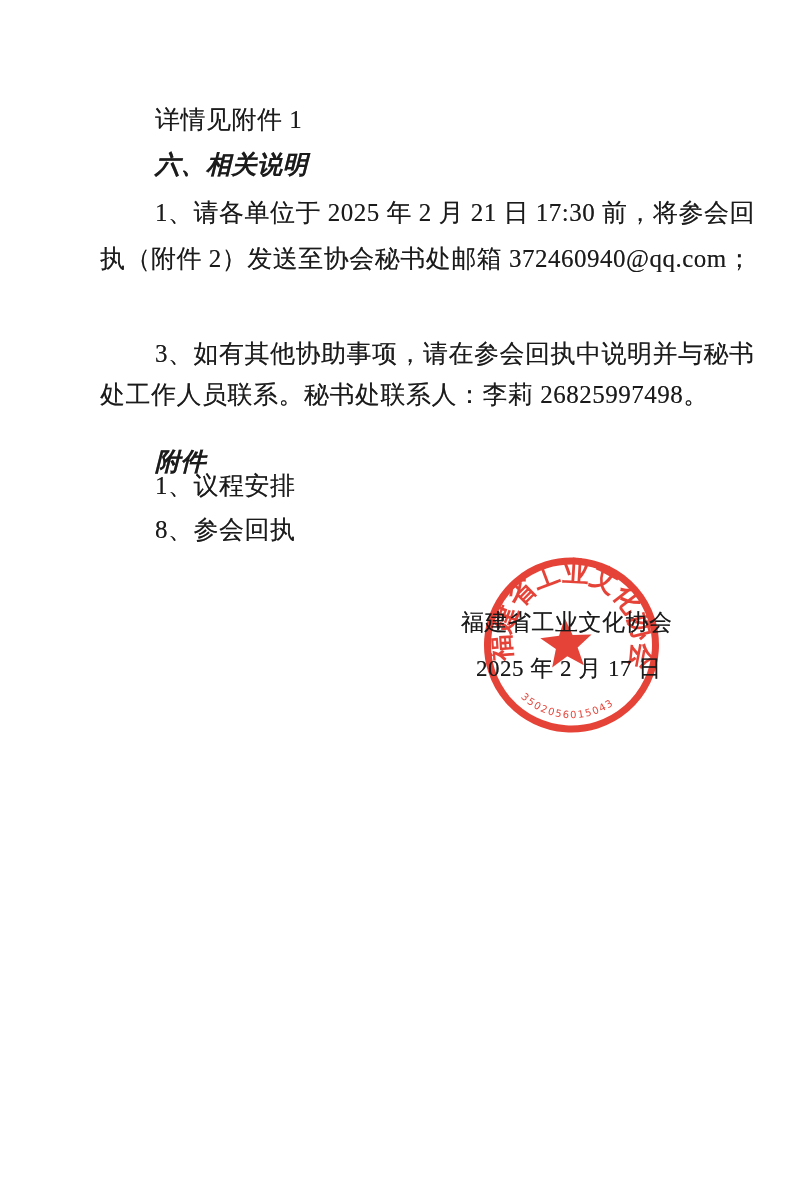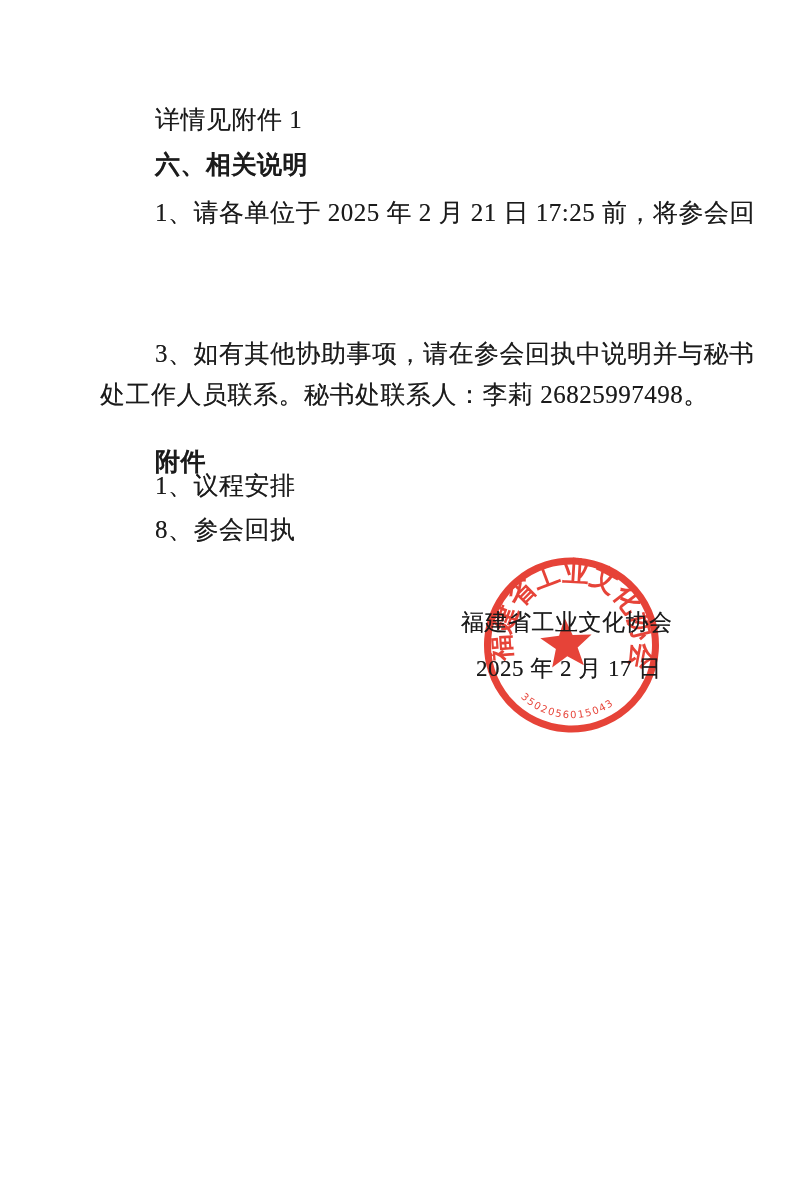--- a/index.html
+++ b/index.html
@@ -16,21 +16,21 @@
     position: absolute;
     left: 100px;
     white-space: nowrap;
     font-size: 25px;
     line-height: 32px;
     letter-spacing: 0.5px;
     color: #1b1b1b;
     text-shadow: 0 0 0.6px rgba(20,20,20,0.55);
   }
   .doc-line.indent { left: 155px; }
-  .doc-line.bold { font-weight: 700; }
+  .doc-line.bold { font-weight: 700; font-style: italic; }
   .sig-line {
     position: absolute;
     white-space: nowrap;
     font-size: 23px;
     letter-spacing: 0.5px;
     color: #1a1a1a;
     text-shadow: 0 0 0.6px rgba(20,20,20,0.55);
     z-index: 3;
   }
   .stamp {
@@ -44,21 +44,22 @@
   }
   .stamp svg { display: block; width: 100%; height: 100%; }
 </style>
 </head>
 <body>
 
 <div class="page">
 
   <div class="doc-line indent" style="top:104px">详情见附件 1</div>
   <div class="doc-line indent bold" style="top:149px">六、相关说明</div>
-  <div class="doc-line indent" style="top:197px">1、请各单位于 2025 年 2 月 21 日 17:25 前，将参会回</div>
+  <div class="doc-line indent" style="top:197px">1、请各单位于 2025 年 2 月 21 日 17:30 前，将参会回</div>
+  <div class="doc-line" style="top:243px">执（附件 2）发送至协会秘书处邮箱 372460940@qq.com；</div>
   <div class="doc-line indent" style="top:338px">3、如有其他协助事项，请在参会回执中说明并与秘书</div>
   <div class="doc-line" style="top:379px">处工作人员联系。秘书处联系人：李莉 26825997498。</div>
   <div class="doc-line indent bold" style="top:446px">附件</div>
   <div class="doc-line indent" style="top:470px">1、议程安排</div>
   <div class="doc-line indent" style="top:514px">8、参会回执</div>
 
   <div class="stamp">
     <svg viewBox="0 0 216 212" xmlns="http://www.w3.org/2000/svg">
       <g opacity="0.88">
         <circle cx="108" cy="99" r="84" fill="none" stroke="#e3291d" stroke-width="7"></circle>

